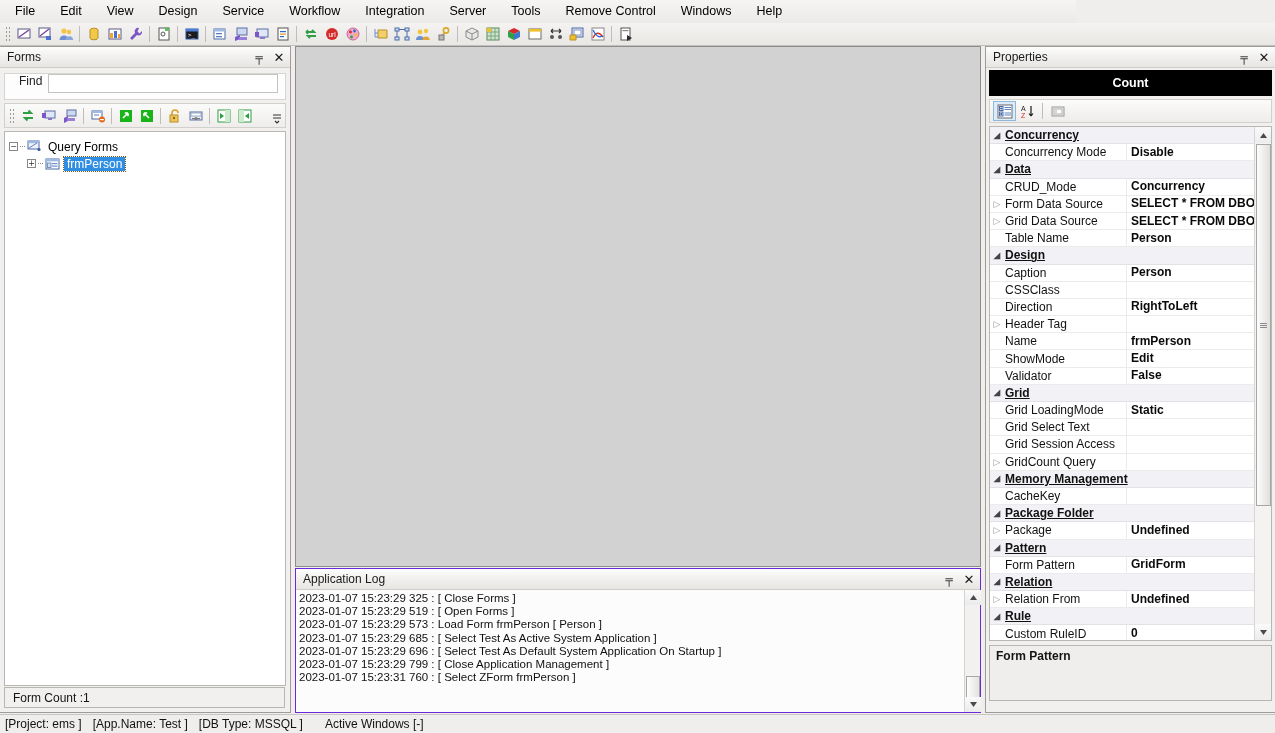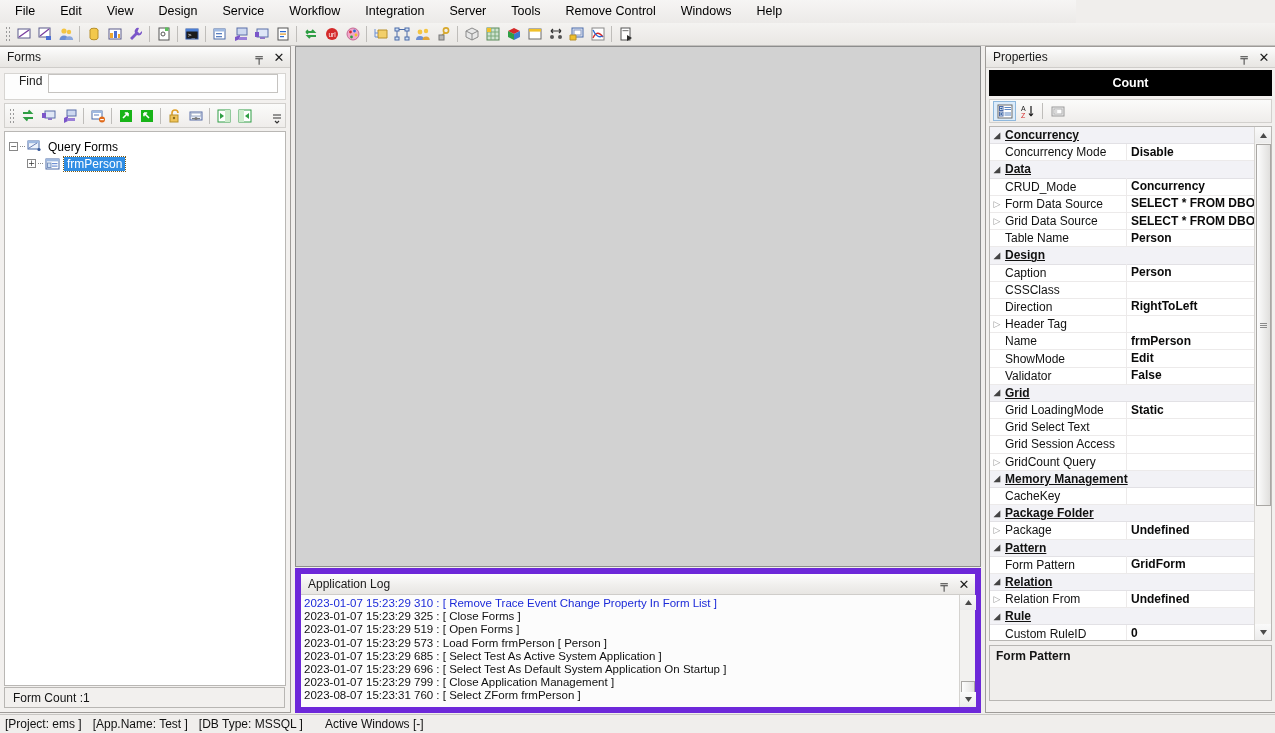--- a/index.html
+++ b/index.html
@@ -111,21 +111,21 @@
     line-height: 20px; padding-left: 8px; font-size: 12px; color: #141414;
   }
 
   
   #editor-area {
     position: absolute; left: 295px; top: 46px; width: 686px; height: 521px;
     background: #d2d2d2; border: 1px solid #8d8d8d;
   }
 
   
-  #log-panel { left: 295px; top: 568px; width: 686px; height: 145px; background: #fbfbfb; border: 6px solid #6d28d9; }
+  #log-panel { left: 295px; top: 568px; width: 686px; height: 145px; background: #fbfbfb; border: 1px solid #6d28d9; }
   .log-body {
     position: absolute; left: 0; top: 21px; right: 0; bottom: 0;
     background: #fcfcfc; overflow: hidden;
   }
   .log-lines { padding: 2px 0 0 3px; }
   .log-line {
     font-family: "Liberation Sans", sans-serif; font-size: 11.5px;
     line-height: 13.2px; white-space: nowrap; color: #101010;
   }
   .log-line.blue { color: #1c2ad8; }
@@ -582,28 +582,27 @@
   <div class="panel" id="log-panel">
     <div class="panel-title">
       <span>Application Log</span>
       <span class="tools">
         <span class="ttl-btn pin">╤</span>
         <span class="ttl-btn xclose">✕</span>
       </span>
     </div>
     <div class="log-body">
       <div class="log-lines" id="log-lines">
-          <div class="log-line blue">2023-01-07 15:23:29 310 :  [  Remove Trace Event Change Property In Form List   ]</div>
           <div class="log-line">2023-01-07 15:23:29 325 :  [ Close Forms ]</div>
           <div class="log-line">2023-01-07 15:23:29 519 :  [ Open Forms ]</div>
           <div class="log-line">2023-01-07 15:23:29 573 :  Load Form frmPerson [ Person ]</div>
           <div class="log-line">2023-01-07 15:23:29 685 :  [ Select Test As Active System Application ]</div>
           <div class="log-line">2023-01-07 15:23:29 696 :  [ Select Test As Default System Application On Startup ]</div>
           <div class="log-line">2023-01-07 15:23:29 799 :  [ Close Application Management ]</div>
-          <div class="log-line">2023-08-07 15:23:31 760 :  [ Select ZForm frmPerson ]</div>
+          <div class="log-line">2023-01-07 15:23:31 760 :  [ Select ZForm frmPerson ]</div>
         </div>
     </div>
     <div class="log-scroll">
       <div class="sb-arrow">
         <svg width="9" height="7">
             <path d="M4.5 1 l3.5 5 h-7 z" fill="#4a4a4a"></path>
           </svg>
       </div>
       <div class="sb-thumb" style="top: 86px;"></div>
       <div class="sb-arrow" style="position:absolute;bottom:0;">

